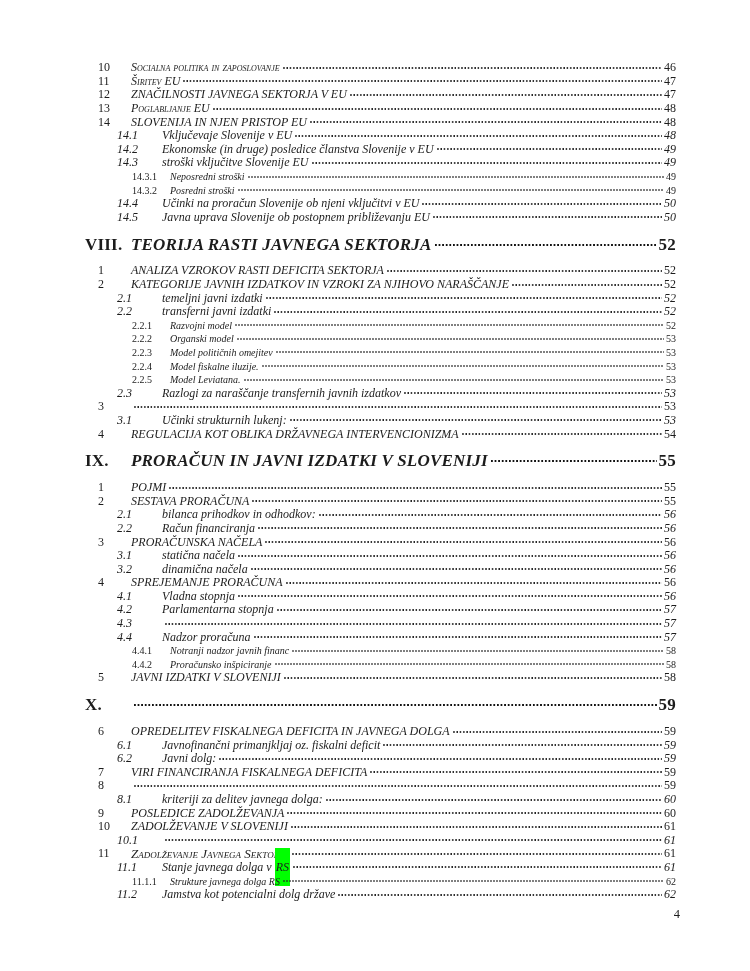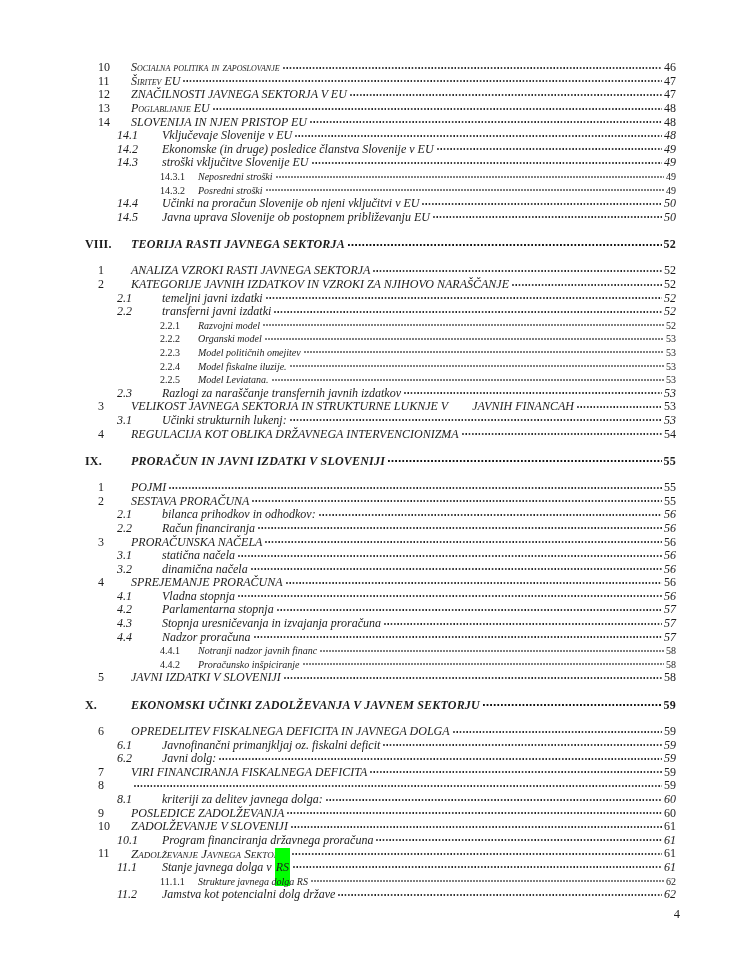--- a/index.html
+++ b/index.html
@@ -9,33 +9,33 @@
     background:#ffffff;
     font-family:"Liberation Serif","DejaVu Serif",serif;
     color:#1c1c1c;
     overflow:hidden;
   }
   .toc { position:absolute; left:85px; top:61px; width:591px; }
 
   .row { display:flex; align-items:center; height:13.6px; white-space:pre; }
 
   
-  .lvl0 { font-weight:bold; font-size:12px; height:15px; margin:13px 0 12px 0; letter-spacing:0.2px; }
+  .lvl0 { font-weight:bold; font-size:17px; height:15px; margin:13px 0 12px 0; letter-spacing:0.2px; }
   .lvl0 .num { width:46px; flex:none; }
 
   
   .lvl1 { font-size:12px; margin-left:13px; }
   .lvl1 .num { width:33px; flex:none; }
 
   
   .lvl2 { font-size:12px; font-style:italic; margin-left:32px; }
   .lvl2 .num { width:45px; flex:none; }
 
   
-  .lvl3 { font-size:10px; margin-left:75px; }
+  .lvl3 { font-size:10px; margin-left:47px; }
   .lvl3 .num { width:38px; flex:none; }
 
   .txt { flex:none;font-style:italic; }
   .smallcaps .txt { font-variant:small-caps; }
   .smallcaps-small .txt { font-variant:small-caps; font-size:13px; }
 
   .leader {
     flex:1 1 auto;
     height:2px;
     margin:0 2px 0 3px;
@@ -71,58 +71,58 @@
       <div class="row lvl1 smallcaps"><span class="num">13</span><span class="txt">Poglabljanje EU</span><span class="leader"></span><span class="pg">48</span></div>
       <div class="row lvl1"><span class="num">14</span><span class="txt">SLOVENIJA IN NJEN PRISTOP EU</span><span class="leader"></span><span class="pg">48</span></div>
       <div class="row lvl2"><span class="num">14.1</span><span class="txt">Vključevaje Slovenije v EU</span><span class="leader"></span><span class="pg">48</span></div>
       <div class="row lvl2"><span class="num">14.2</span><span class="txt">Ekonomske (in druge) posledice članstva Slovenije v EU</span><span class="leader"></span><span class="pg">49</span></div>
       <div class="row lvl2"><span class="num">14.3</span><span class="txt">stroški vključitve Slovenije EU</span><span class="leader"></span><span class="pg">49</span></div>
       <div class="row lvl3"><span class="num">14.3.1</span><span class="txt">Neposredni stroški</span><span class="leader"></span><span class="pg">49</span></div>
       <div class="row lvl3"><span class="num">14.3.2</span><span class="txt">Posredni stroški</span><span class="leader"></span><span class="pg">49</span></div>
       <div class="row lvl2"><span class="num">14.4</span><span class="txt">Učinki na proračun Slovenije ob njeni vključitvi v EU</span><span class="leader"></span><span class="pg">50</span></div>
       <div class="row lvl2"><span class="num">14.5</span><span class="txt">Javna uprava Slovenije ob postopnem približevanju EU</span><span class="leader"></span><span class="pg">50</span></div>
       <div class="row lvl0"><span class="num">VIII.</span><span class="txt">TEORIJA RASTI JAVNEGA SEKTORJA</span><span class="leader"></span><span class="pg">52</span></div>
-      <div class="row lvl1"><span class="num">1</span><span class="txt">ANALIZA VZROKI RASTI JAVNEGA SEKTORJA</span><span class="leader"></span><span class="pg">52</span></div>
+      <div class="row lvl1"><span class="num">1</span><span class="txt">ANALIZA VZROKOV RASTI DEFICITA SEKTORJA</span><span class="leader"></span><span class="pg">52</span></div>
       <div class="row lvl1"><span class="num">2</span><span class="txt">KATEGORIJE JAVNIH IZDATKOV IN VZROKI ZA NJIHOVO NARAŠČANJE</span><span class="leader"></span><span class="pg">52</span></div>
       <div class="row lvl2"><span class="num">2.1</span><span class="txt">temeljni javni izdatki</span><span class="leader"></span><span class="pg">52</span></div>
       <div class="row lvl2"><span class="num">2.2</span><span class="txt">transferni javni izdatki</span><span class="leader"></span><span class="pg">52</span></div>
       <div class="row lvl3"><span class="num">2.2.1</span><span class="txt">Razvojni model</span><span class="leader"></span><span class="pg">52</span></div>
       <div class="row lvl3"><span class="num">2.2.2</span><span class="txt">Organski model</span><span class="leader"></span><span class="pg">53</span></div>
       <div class="row lvl3"><span class="num">2.2.3</span><span class="txt">Model političnih omejitev</span><span class="leader"></span><span class="pg">53</span></div>
       <div class="row lvl3"><span class="num">2.2.4</span><span class="txt">Model fiskalne iluzije.</span><span class="leader"></span><span class="pg">53</span></div>
       <div class="row lvl3"><span class="num">2.2.5</span><span class="txt">Model Leviatana.</span><span class="leader"></span><span class="pg">53</span></div>
       <div class="row lvl2"><span class="num">2.3</span><span class="txt">Razlogi za naraščanje transfernih javnih izdatkov</span><span class="leader"></span><span class="pg">53</span></div>
-      <div class="row lvl1"><span class="num">3</span><span class="txt">VELIKOST JAVNEGA SEKTORJA IN STRUKTURNE LUKNJE V&nbsp;&nbsp;&nbsp;&nbsp;&nbsp;&nbsp;&nbsp;&nbsp;JAVNIH FINANCAH</span><span class="leader"></span><span class="pg">53</span></div>
+      <div class="row lvl1"><span class="num">3</span><span class="leader"></span><span class="pg">53</span></div>
       <div class="row lvl2"><span class="num">3.1</span><span class="txt">Učinki strukturnih lukenj:</span><span class="leader"></span><span class="pg">53</span></div>
       <div class="row lvl1"><span class="num">4</span><span class="txt">REGULACIJA KOT OBLIKA DRŽAVNEGA INTERVENCIONIZMA</span><span class="leader"></span><span class="pg">54</span></div>
       <div class="row lvl0"><span class="num">IX.</span><span class="txt">PRORAČUN IN JAVNI IZDATKI V SLOVENIJI</span><span class="leader"></span><span class="pg">55</span></div>
       <div class="row lvl1"><span class="num">1</span><span class="txt">POJMI</span><span class="leader"></span><span class="pg">55</span></div>
       <div class="row lvl1"><span class="num">2</span><span class="txt">SESTAVA PRORAČUNA</span><span class="leader"></span><span class="pg">55</span></div>
       <div class="row lvl2"><span class="num">2.1</span><span class="txt">bilanca prihodkov in odhodkov:</span><span class="leader"></span><span class="pg">56</span></div>
       <div class="row lvl2"><span class="num">2.2</span><span class="txt">Račun financiranja</span><span class="leader"></span><span class="pg">56</span></div>
       <div class="row lvl1"><span class="num">3</span><span class="txt">PRORAČUNSKA NAČELA</span><span class="leader"></span><span class="pg">56</span></div>
       <div class="row lvl2"><span class="num">3.1</span><span class="txt">statična načela</span><span class="leader"></span><span class="pg">56</span></div>
       <div class="row lvl2"><span class="num">3.2</span><span class="txt">dinamična načela</span><span class="leader"></span><span class="pg">56</span></div>
       <div class="row lvl1"><span class="num">4</span><span class="txt">SPREJEMANJE PRORAČUNA</span><span class="leader"></span><span class="pg">56</span></div>
       <div class="row lvl2"><span class="num">4.1</span><span class="txt">Vladna stopnja</span><span class="leader"></span><span class="pg">56</span></div>
       <div class="row lvl2"><span class="num">4.2</span><span class="txt">Parlamentarna stopnja</span><span class="leader"></span><span class="pg">57</span></div>
-      <div class="row lvl2"><span class="num">4.3</span><span class="txt">Stopnja uresničevanja in izvajanja proračuna</span><span class="leader"></span><span class="pg">57</span></div>
+      <div class="row lvl2"><span class="num">4.3</span><span class="leader"></span><span class="pg">57</span></div>
       <div class="row lvl2"><span class="num">4.4</span><span class="txt">Nadzor proračuna</span><span class="leader"></span><span class="pg">57</span></div>
       <div class="row lvl3"><span class="num">4.4.1</span><span class="txt">Notranji nadzor javnih financ</span><span class="leader"></span><span class="pg">58</span></div>
       <div class="row lvl3"><span class="num">4.4.2</span><span class="txt">Proračunsko inšpiciranje</span><span class="leader"></span><span class="pg">58</span></div>
       <div class="row lvl1"><span class="num">5</span><span class="txt">JAVNI IZDATKI V SLOVENIJI</span><span class="leader"></span><span class="pg">58</span></div>
-      <div class="row lvl0"><span class="num">X.</span><span class="txt">EKONOMSKI UČINKI ZADOLŽEVANJA V JAVNEM SEKTORJU</span><span class="leader"></span><span class="pg">59</span></div>
+      <div class="row lvl0"><span class="num">X.</span><span class="leader"></span><span class="pg">59</span></div>
       <div class="row lvl1"><span class="num">6</span><span class="txt">OPREDELITEV FISKALNEGA DEFICITA IN JAVNEGA DOLGA</span><span class="leader"></span><span class="pg">59</span></div>
       <div class="row lvl2"><span class="num">6.1</span><span class="txt">Javnofinančni primanjkljaj oz. fiskalni deficit</span><span class="leader"></span><span class="pg">59</span></div>
       <div class="row lvl2"><span class="num">6.2</span><span class="txt">Javni dolg:</span><span class="leader"></span><span class="pg">59</span></div>
       <div class="row lvl1"><span class="num">7</span><span class="txt">VIRI FINANCIRANJA FISKALNEGA DEFICITA</span><span class="leader"></span><span class="pg">59</span></div>
       <div class="row lvl1"><span class="num">8</span><span class="leader"></span><span class="pg">59</span></div>
       <div class="row lvl2"><span class="num">8.1</span><span class="txt">kriteriji za delitev javnega dolga:</span><span class="leader"></span><span class="pg">60</span></div>
       <div class="row lvl1"><span class="num">9</span><span class="txt">POSLEDICE ZADOLŽEVANJA</span><span class="leader"></span><span class="pg">60</span></div>
       <div class="row lvl1"><span class="num">10</span><span class="txt">ZADOLŽEVANJE V SLOVENIJI</span><span class="leader"></span><span class="pg">61</span></div>
-      <div class="row lvl2"><span class="num">10.1</span><span class="txt">Program financiranja državnega proračuna</span><span class="leader"></span><span class="pg">61</span></div>
+      <div class="row lvl2"><span class="num">10.1</span><span class="leader"></span><span class="pg">61</span></div>
       <div class="row lvl1 smallcaps-small"><span class="num">11</span><span class="txt">Zadolževanje Javnega Sektorja</span><span class="leader"></span><span class="pg">61</span></div>
       <div class="row lvl2"><span class="num">11.1</span><span class="txt">Stanje javnega dolga v&nbsp;<mark class="hl" style="background: rgb(0, 255, 0);">RS</mark></span><span class="leader"></span><span class="pg">61</span></div>
       <div class="row lvl3"><span class="num">11.1.1</span><span class="txt">Strukture javnega dolga RS</span><span class="leader"></span><span class="pg">62</span></div>
       <div class="row lvl2"><span class="num">11.2</span><span class="txt">Jamstva kot potencialni dolg države</span><span class="leader"></span><span class="pg">62</span></div>
     </div>
   <div class="folio">4</div>
 </div>
 
 </body></html>

